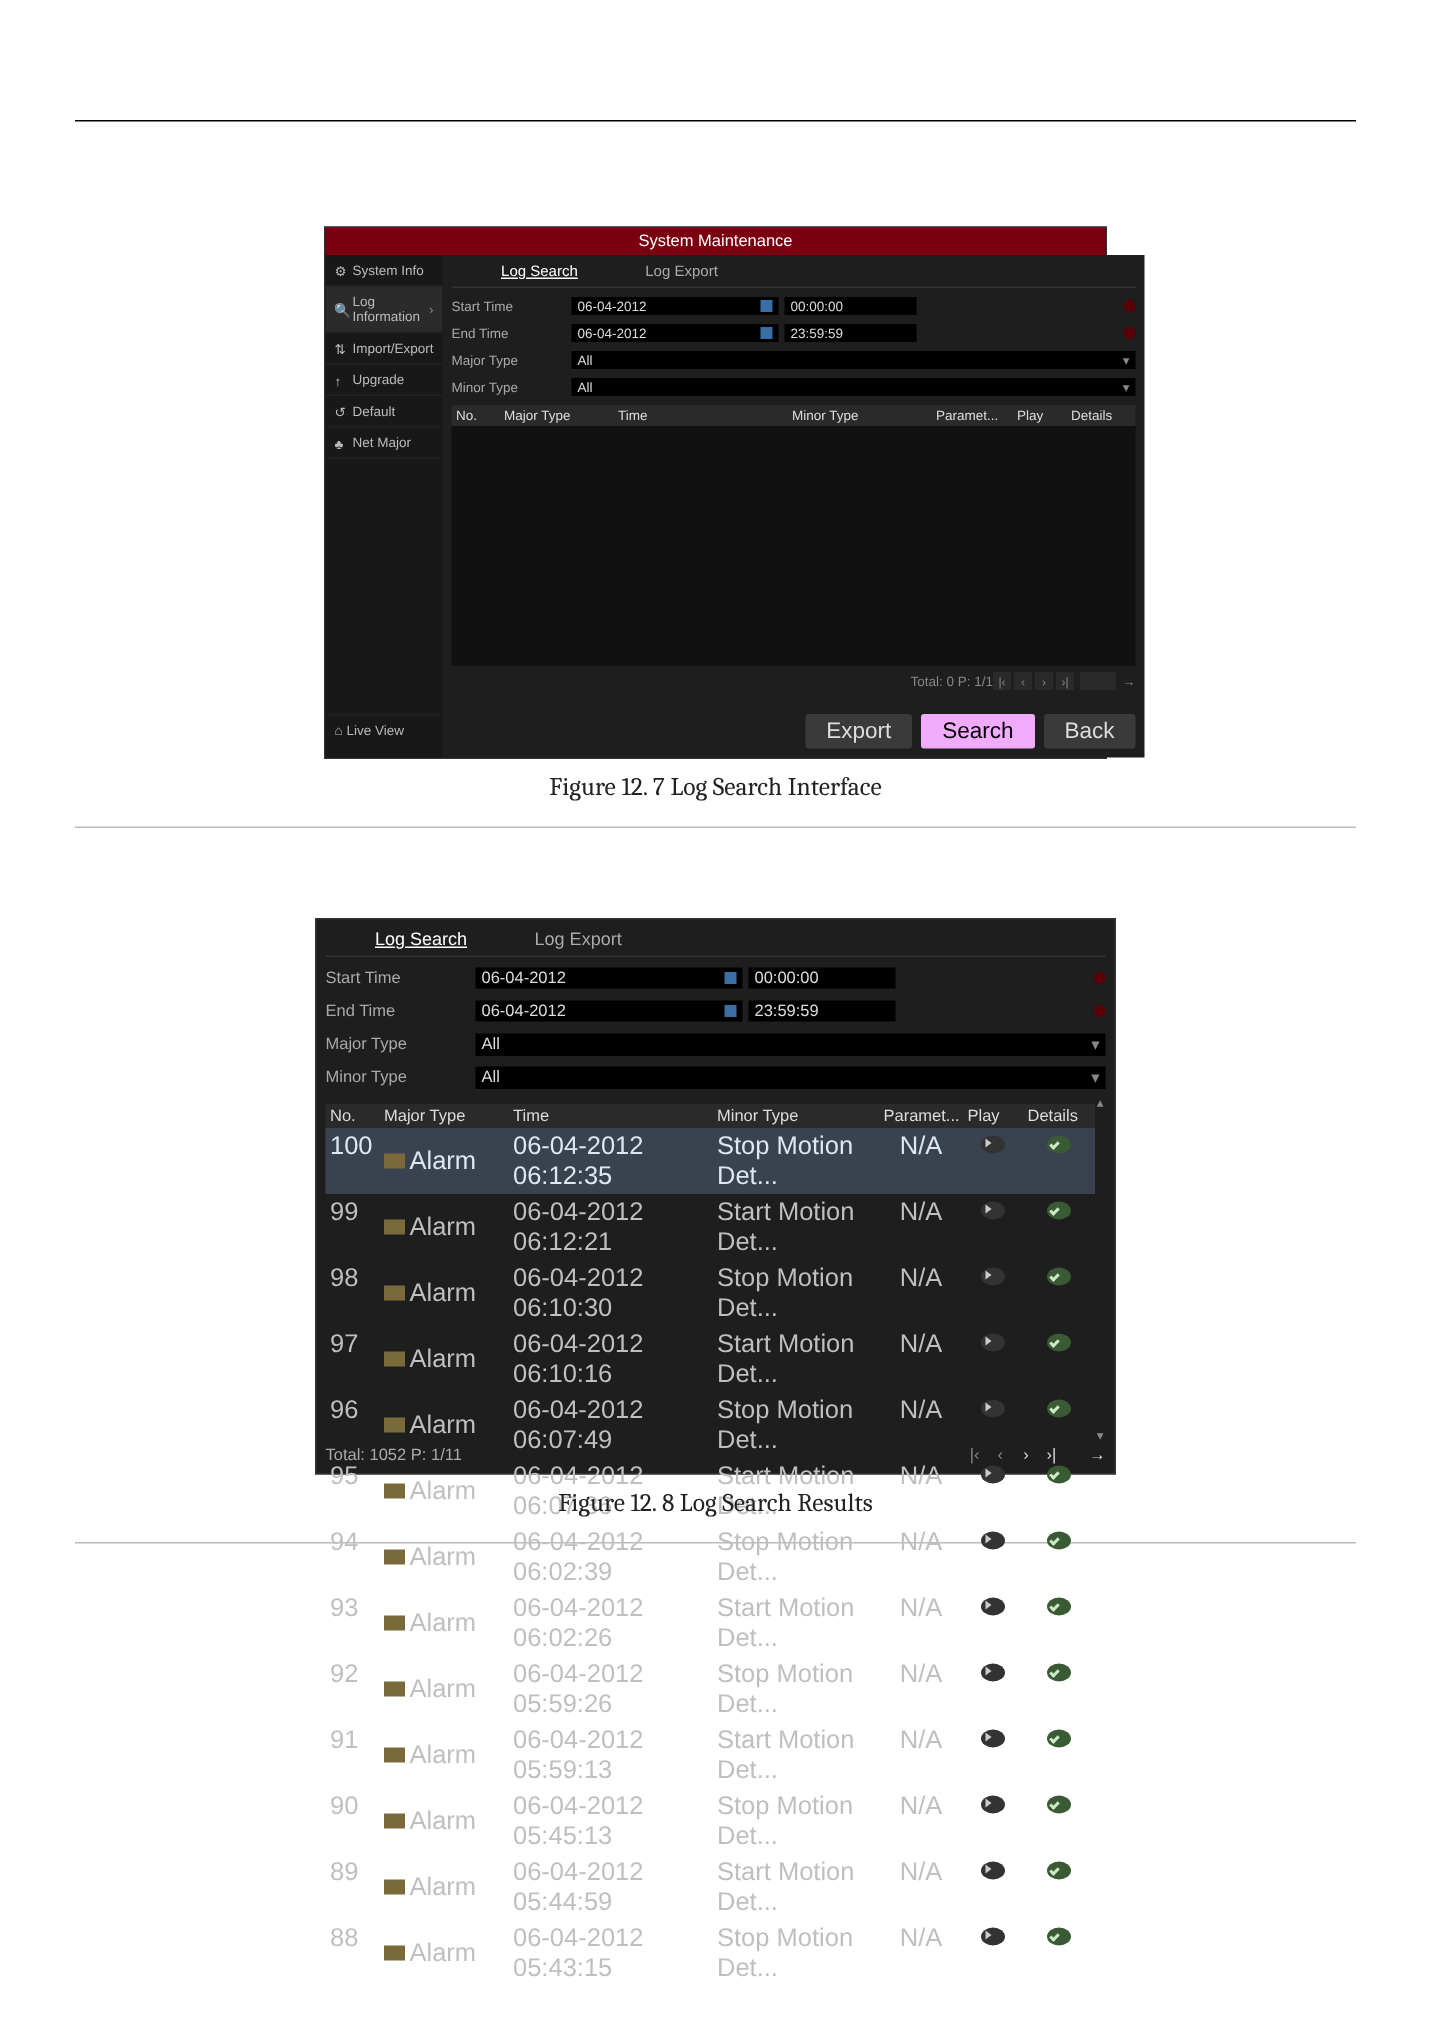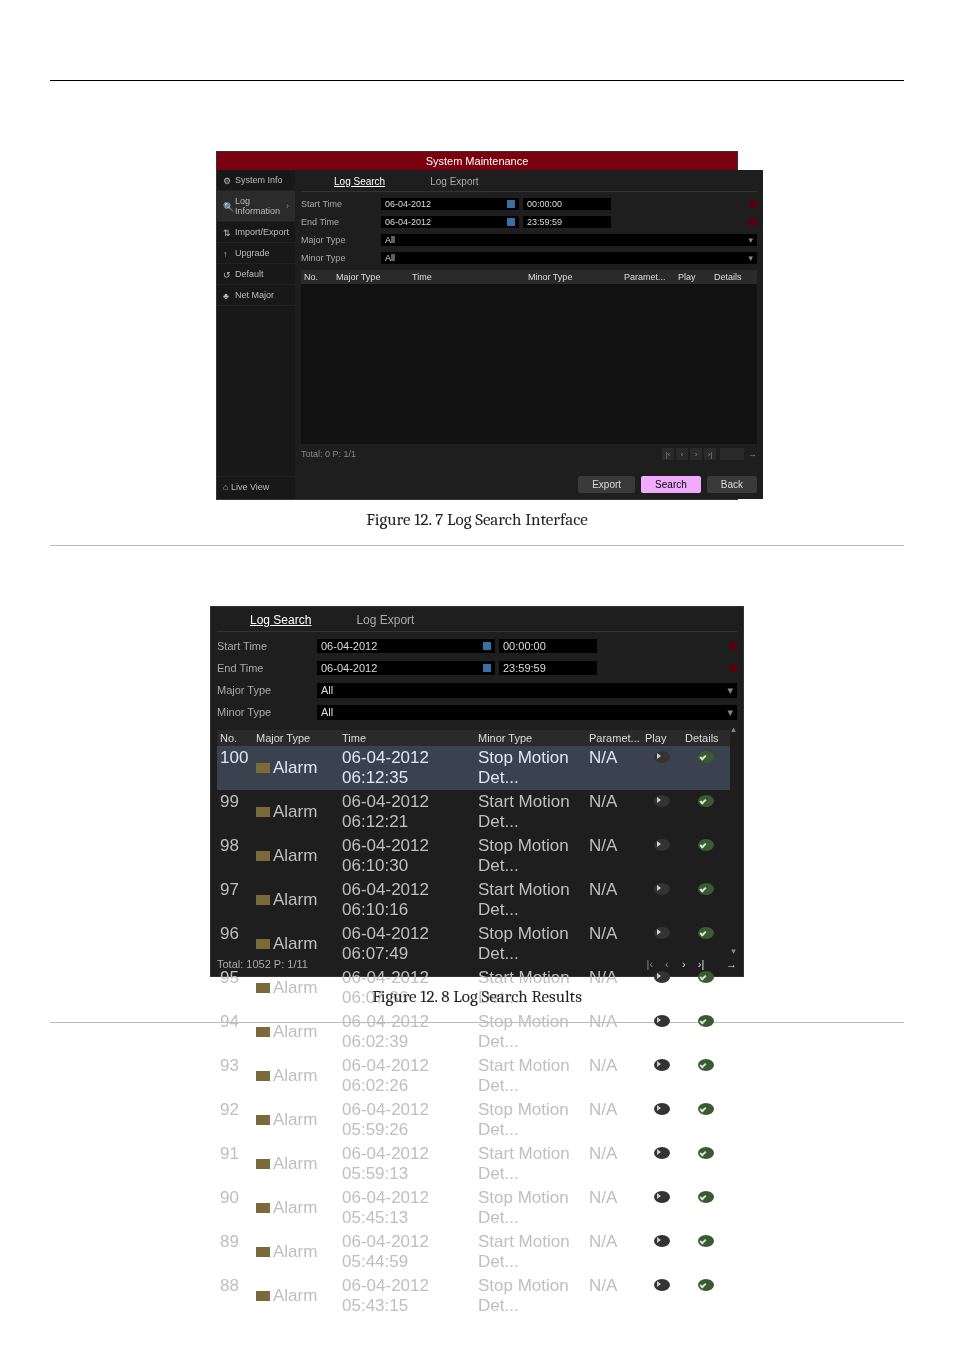--- a/index.html
+++ b/index.html
@@ -29,45 +29,45 @@
   .fval{flex:0 0 130px;background:#000;padding:1px 4px;font-size:9px;color:#ddd;display:flex;align-items:center;}
   .fval .cal{margin-left:auto;width:8px;height:8px;background:#3b6ea5;}
   .ftime{flex:0 0 80px;background:#000;margin-left:4px;padding:1px 4px;font-size:9px;color:#ddd;}
   .clk{margin-left:auto;width:8px;height:8px;border-radius:50%;background:#5a0008;display:inline-block;}
   .fsel{flex:1;background:#000;padding:1px 4px;font-size:9px;color:#ddd;display:flex;}
   .fsel .dd{margin-left:auto;color:#888;}
   .thead{display:flex;background:#2a2a2a;margin-top:4px;font-size:9px;color:#ddd;}
   .thead span{padding:2px 3px;}
   .c-no{width:26px;}.c-mj{width:70px;}.c-tm{width:110px;}.c-mn{width:90px;}.c-pa{width:48px;}.c-pl{width:30px;}.c-de{width:40px;}
   .tarea{height:160px;background:#111;}
-  .pager{display:flex;align-items:center;margin-top:4px;font-size:9px;color:#888;}
+  .pager{display:flex;align-items:center;margin-top:4px;font-size:9px;color:#888;text-align:right;}
   .pager .tot{flex:1;}
   .pager .pgbtns{display:flex;gap:2px;}
   .pager .pgbtns span{width:12px;height:12px;background:#2a2a2a;display:inline-flex;align-items:center;justify-content:center;font-size:8px;color:#888;}
   .pager .jump{width:24px;height:12px;background:#2a2a2a;margin-left:4px;}
   .actions{display:flex;justify-content:flex-end;gap:6px;margin-top:16px;}
-  .btn{padding:3px 14px;font-size:10px;border-radius:2px;}
+  .btn{padding:3px 14px;font-size:15px;border-radius:2px;}
   .btn.grey{background:#3a3a3a;color:#ddd;}
   .btn.yell{background:#f0abfc;color:#000;}
 
   
   .fig8{width:520px;margin:60px auto 0 auto;background:#1e1e1e;border:1px solid #333;font-size:11px;color:#bbb;padding:4px 6px 6px 6px;}
   .fig8 .tabs{font-size:12px;}
   .fig8 .frow{height:20px;}
   .fig8 .flabel{font-size:11px;width:100px;}
   .fig8 .fval{font-size:11px;flex:0 0 170px;}
   .fig8 .ftime{font-size:11px;flex:0 0 90px;}
   .fig8 .fsel{font-size:11px;}
   .fig8 .thead{font-size:11px;margin-top:6px;}
   .fig8 .thead .c-no{width:30px;}.fig8 .thead .c-mj{width:80px;}.fig8 .thead .c-tm{width:130px;}.fig8 .thead .c-mn{width:105px;}.fig8 .thead .c-pa{width:50px;}.fig8 .thead .c-pl{width:34px;}.fig8 .thead .c-de{width:42px;}
   .rows{max-height:210px;}
   .row{display:flex;font-size:17px;padding:1px 0;color:#bfbfbf;}
   .row.sel{background:#3a4250;color:#dfe6f2;}
   .row span{padding:1px 3px;}
-  .row .c-no{width:30px;}.row .c-mj{width:80px;display:flex;align-items:center;gap:3px;}.row .c-tm{width:130px;}.row .c-mn{width:105px;}.row .c-pa{width:50px;}.row .c-pl{width:34px;text-align:center;}.row .c-de{width:42px;text-align:center;}
+  .row .c-no{width:30px;}.row .c-mj{width:80px;display:flex;align-items:center;gap:3px;}.row .c-tm{width:130px;}.row .c-mn{width:105px;}.row .c-pa{width:50px;text-align:center;}.row .c-pl{width:34px;text-align:center;}.row .c-de{width:42px;text-align:center;}
   .bell{width:8px;height:8px;background:#7a6a3a;display:inline-block;}
   .playico{width:10px;height:10px;border-radius:50%;background:#333;display:inline-block;position:relative;}
   .playico:after{content:"";position:absolute;left:3px;top:2px;border-left:4px solid #ccc;border-top:3px solid transparent;border-bottom:3px solid transparent;}
   .detico{width:10px;height:10px;border-radius:50%;background:#3a5a34;display:inline-block;position:relative;}
   .detico:after{content:"";position:absolute;left:2px;top:4px;width:4px;height:2px;border-left:2px solid #cfe9c7;border-bottom:2px solid #cfe9c7;transform:rotate(-45deg);}
   .scrollhint{width:12px;display:flex;flex-direction:column;justify-content:space-between;align-items:center;}
   .scrollhint .up,.scrollhint .dn{font-size:9px;color:#888;}
   .pager8{display:flex;align-items:center;margin-top:2px;font-size:11px;color:#888;}
   .pager8 .tot{flex:1;color:#aaa;}
   .pager8 .nav span{display:inline-block;width:14px;text-align:center;color:#888;}

